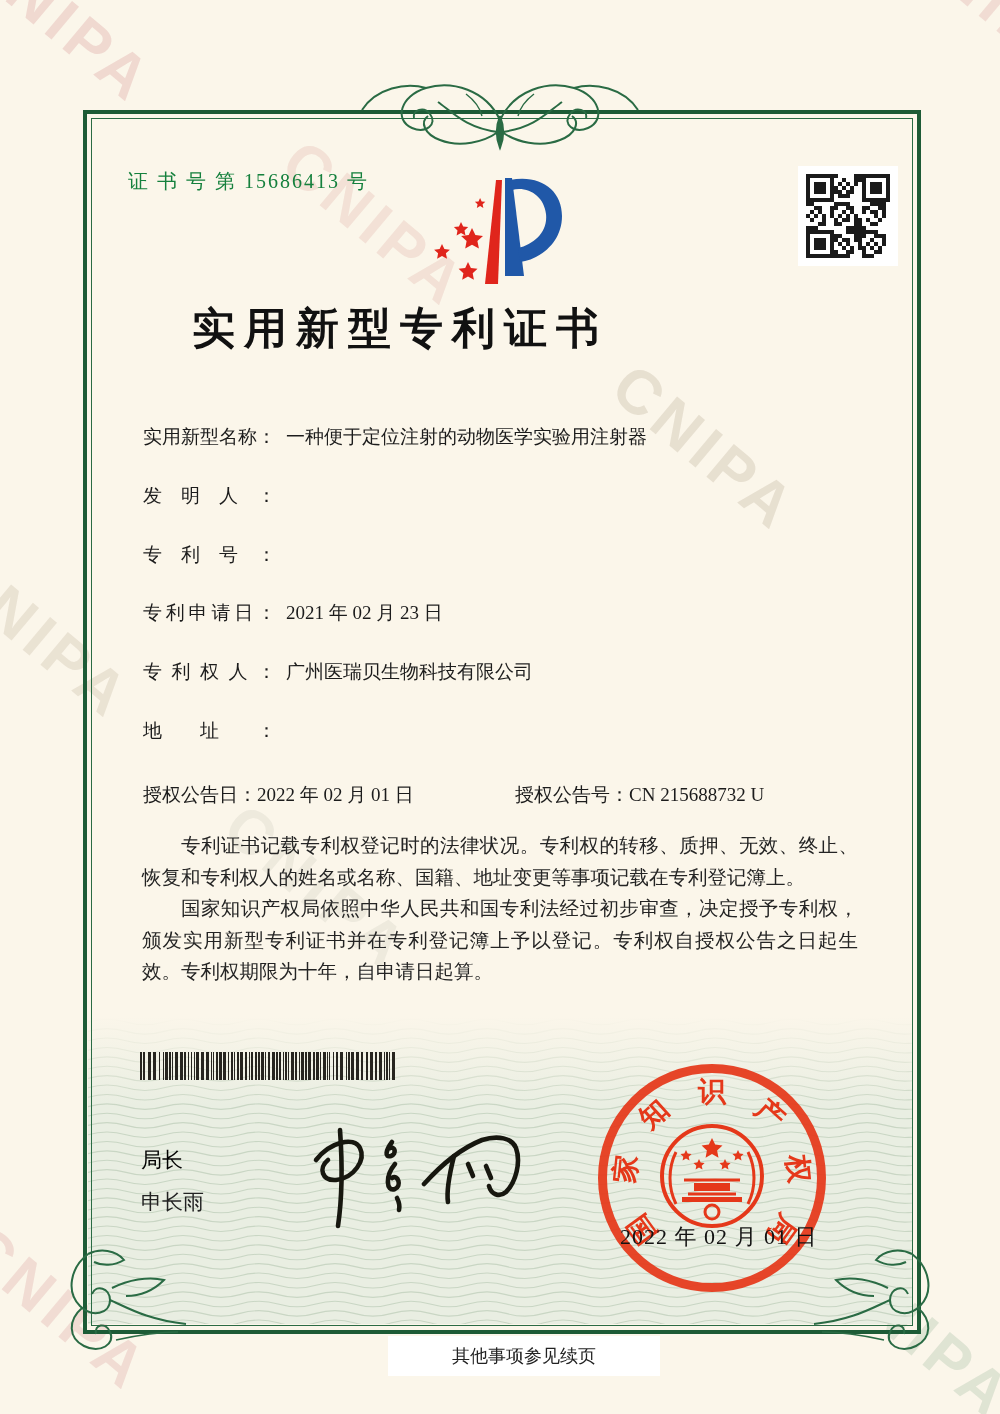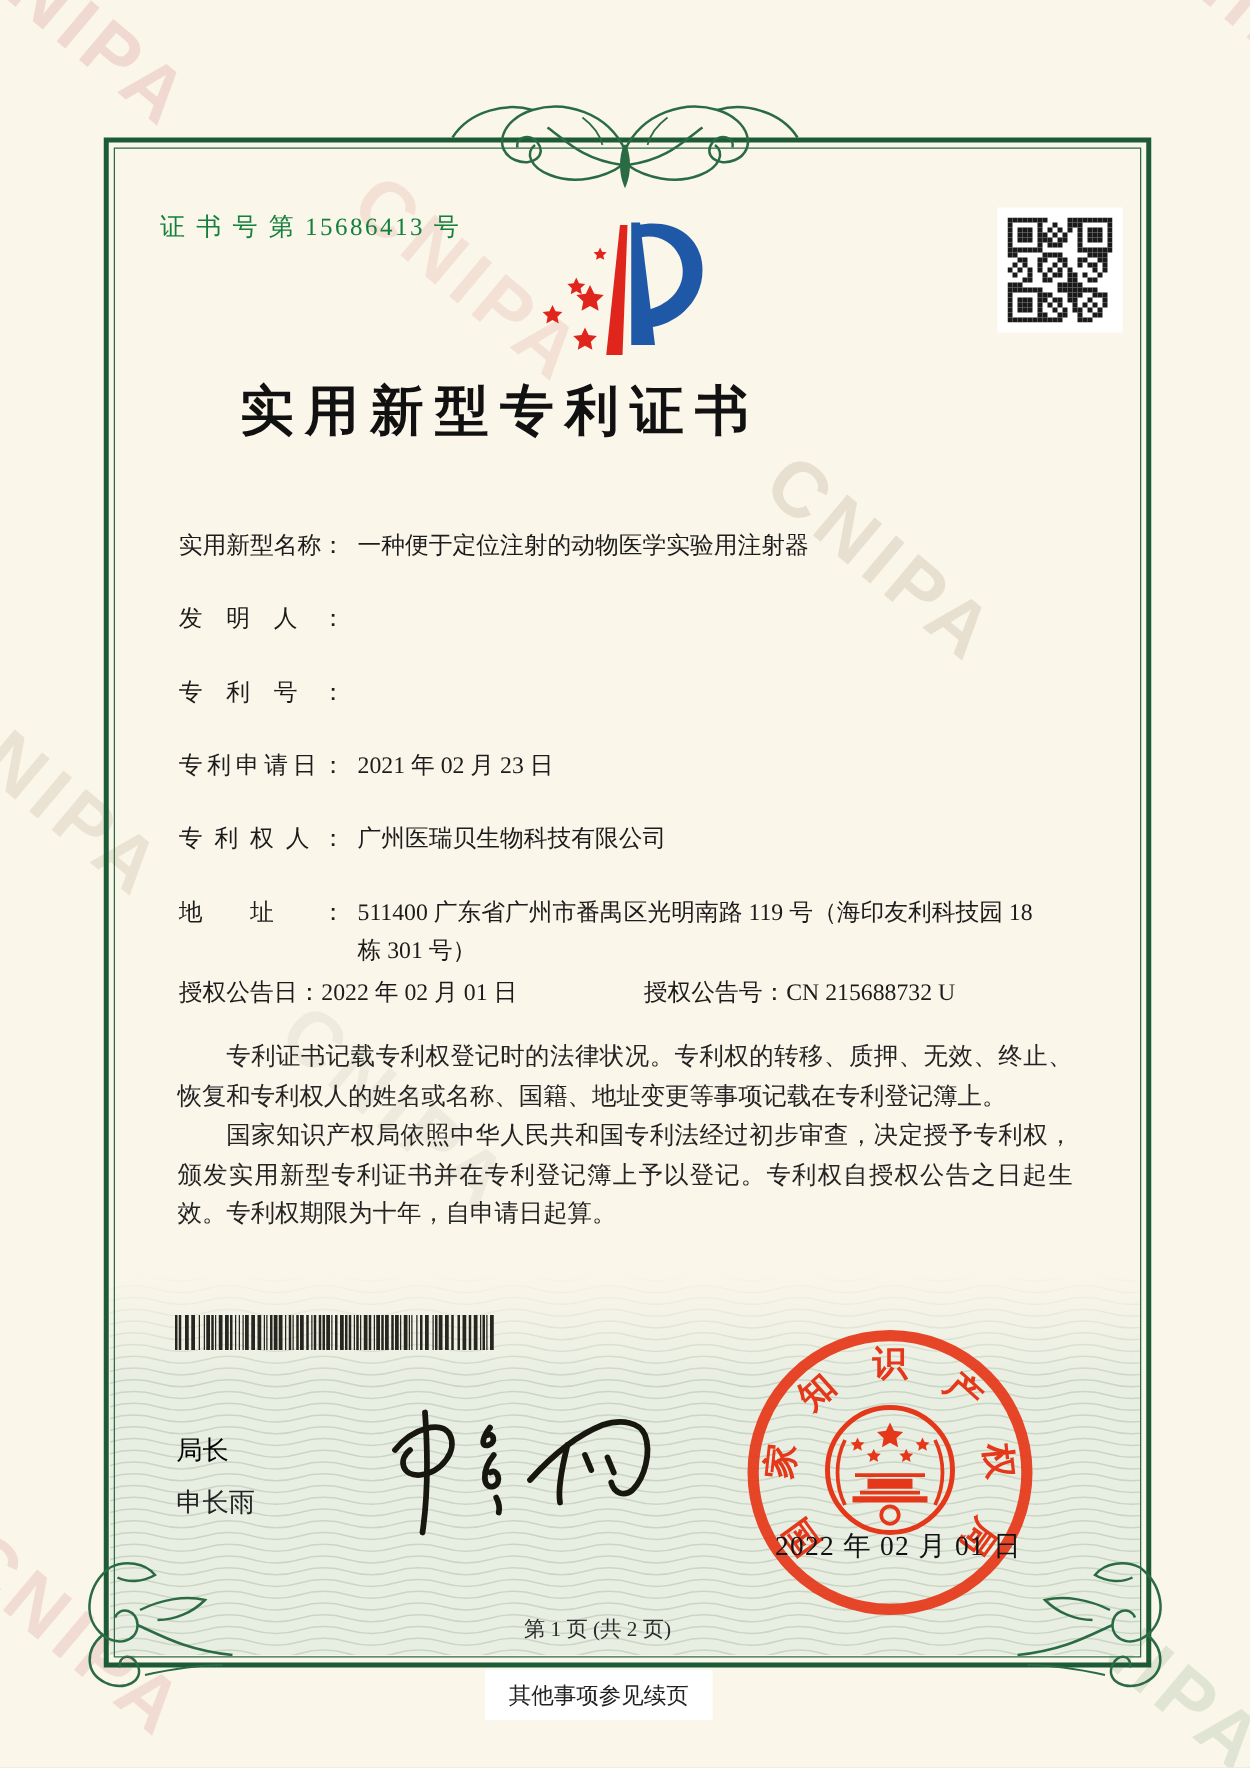--- a/index.html
+++ b/index.html
@@ -52,21 +52,21 @@
   #sig{position:absolute;left:296px;top:1108px;}
   #seal{position:absolute;left:598px;top:1064px;width:228px;height:228px;}
   #sealring{position:absolute;left:0;top:0;width:210px;height:210px;border:9px solid rgba(229,56,26,.93);
         border-radius:50%;}
   .sealchar{position:absolute;font-size:28px;font-weight:bold;color:#e5381a;
         width:28px;height:28px;text-align:center;line-height:28px;}
   #emblem{position:absolute;left:60px;top:58px;}
   #sealdate{position:absolute;left:620px;top:1222px;font-size:22px;color:#121212;
         letter-spacing:1px;white-space:nowrap;}
   #pageinfo{position:absolute;left:0;top:1292px;width:956px;text-align:center;font-size:17px;color:#2a2a2a;}
-  #contnote{position:absolute;left:388px;top:1336px;width:182px;height:40px;background:#fff;
+  #contnote{position:absolute;left:388px;top:1336px;width:272px;height:40px;background:#fff;
         text-align:center;line-height:40px;font-size:18px;color:#222;font-family:Liberation Serif, serif;}
   svg{display:block;}
 </style>
 </head>
 <body>
 
 <div id="page">
 
   <span class="wm wm1">CNIPA</span>
   <span class="wm wm2">CNIPA</span>
@@ -456,21 +456,20 @@
         <span>：</span>
       </span>
     <span class="fvalue">广州医瑞贝生物科技有限公司</span>
   </div>
   <div class="frow" style="top:716px;">
     <span class="flabel">
         <span>地</span>
         <span>址</span>
         <span>：</span>
       </span>
-    <span class="fvalue" style="width:560px;">511400 广东省广州市番禺区光明南路 119 号（海印友利科技园 18 栋 301 号）</span>
   </div>
   <div class="grantrow" style="top:780px;">
     <span>授权公告日：</span><span>2022 年 02 月 01 日</span>
     <span class="grant2"><span>授权公告号：</span><span>CN 215688732 U</span></span>
   </div>
 
   <div id="paras">
     <p>专利证书记载专利权登记时的法律状况。专利权的转移、质押、无效、终止、恢复和专利权人的姓名或名称、国籍、地址变更等事项记载在专利登记簿上。</p>
     <p>国家知识产权局依照中华人民共和国专利法经过初步审查，决定授予专利权，颁发实用新型专利证书并在专利登记簿上予以登记。专利权自授权公告之日起生效。专利权期限为十年，自申请日起算。</p>
   </div>
@@ -587,16 +586,15 @@
   <span class="sealchar" style="left: 30.4245px; top: 150.55px; transform: rotate(-126deg);">国</span>
       <span class="sealchar" style="left: 14.4711px; top: 91.0106px; transform: rotate(-84deg);">家</span>
       <span class="sealchar" style="left: 42.4548px; top: 36.0895px; transform: rotate(-42deg);">知</span>
       <span class="sealchar" style="left: 100px; top: 14px; transform: rotate(0deg);">识</span>
       <span class="sealchar" style="left: 157.545px; top: 36.0895px; transform: rotate(42deg);">产</span>
       <span class="sealchar" style="left: 185.529px; top: 91.0106px; transform: rotate(84deg);">权</span>
       <span class="sealchar" style="left: 169.575px; top: 150.55px; transform: rotate(126deg);">局</span>
     </div>
   <div id="sealdate">2022 年 02 月 01 日</div>
 
-  <div id="pageinfo">第 1 页 (共 2 页)</div>
   <div id="contnote">其他事项参见续页</div>
 
 </div>
 
 </body></html>

